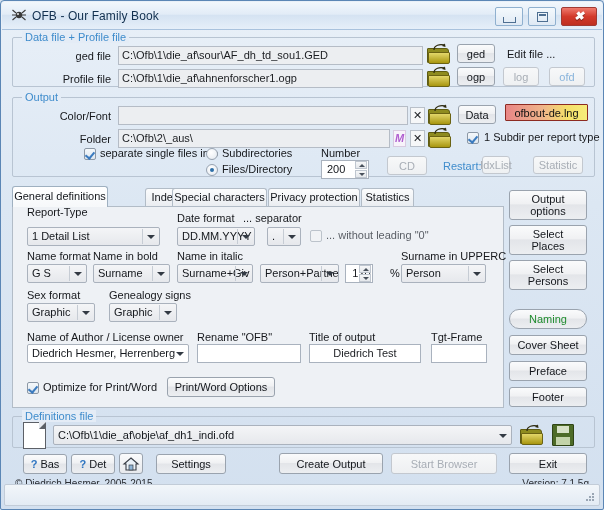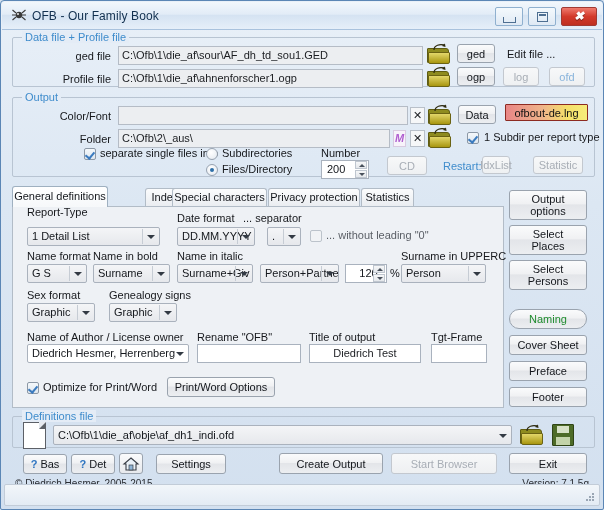--- a/index.html
+++ b/index.html
@@ -312,21 +312,21 @@
   <div class="lbl" style="left:176px;top:249px;">Name in italic</div>
   <div class="combo" style="left:176px;top:263px;width:76px;">
     <span>Surname+Giv</span>
     <i class="sep"></i><i class="arrow"></i>
   </div>
 
   <div class="combo" style="left:259px;top:263px;width:79px;">
     <span>Person+Partner</span>
     <i class="sep"></i><i class="arrow"></i>
   </div>
-  <div class="spin" style="left:344px;top:263px;width:42px;text-align:center;">
+  <div class="spin" style="left:344px;top:263px;width:28px;text-align:center;">
     <span>120</span>
     <i class="up"></i>
     <i class="dn"></i>
   </div>
   <div class="lbl" style="left:389px;top:266px;">%</div>
 
   <div class="lbl" style="left:400px;top:249px;">Surname in UPPERC</div>
   <div class="combo" style="left:400px;top:263px;width:85px;">
     <span>Person</span>
     <i class="sep"></i><i class="arrow"></i>

